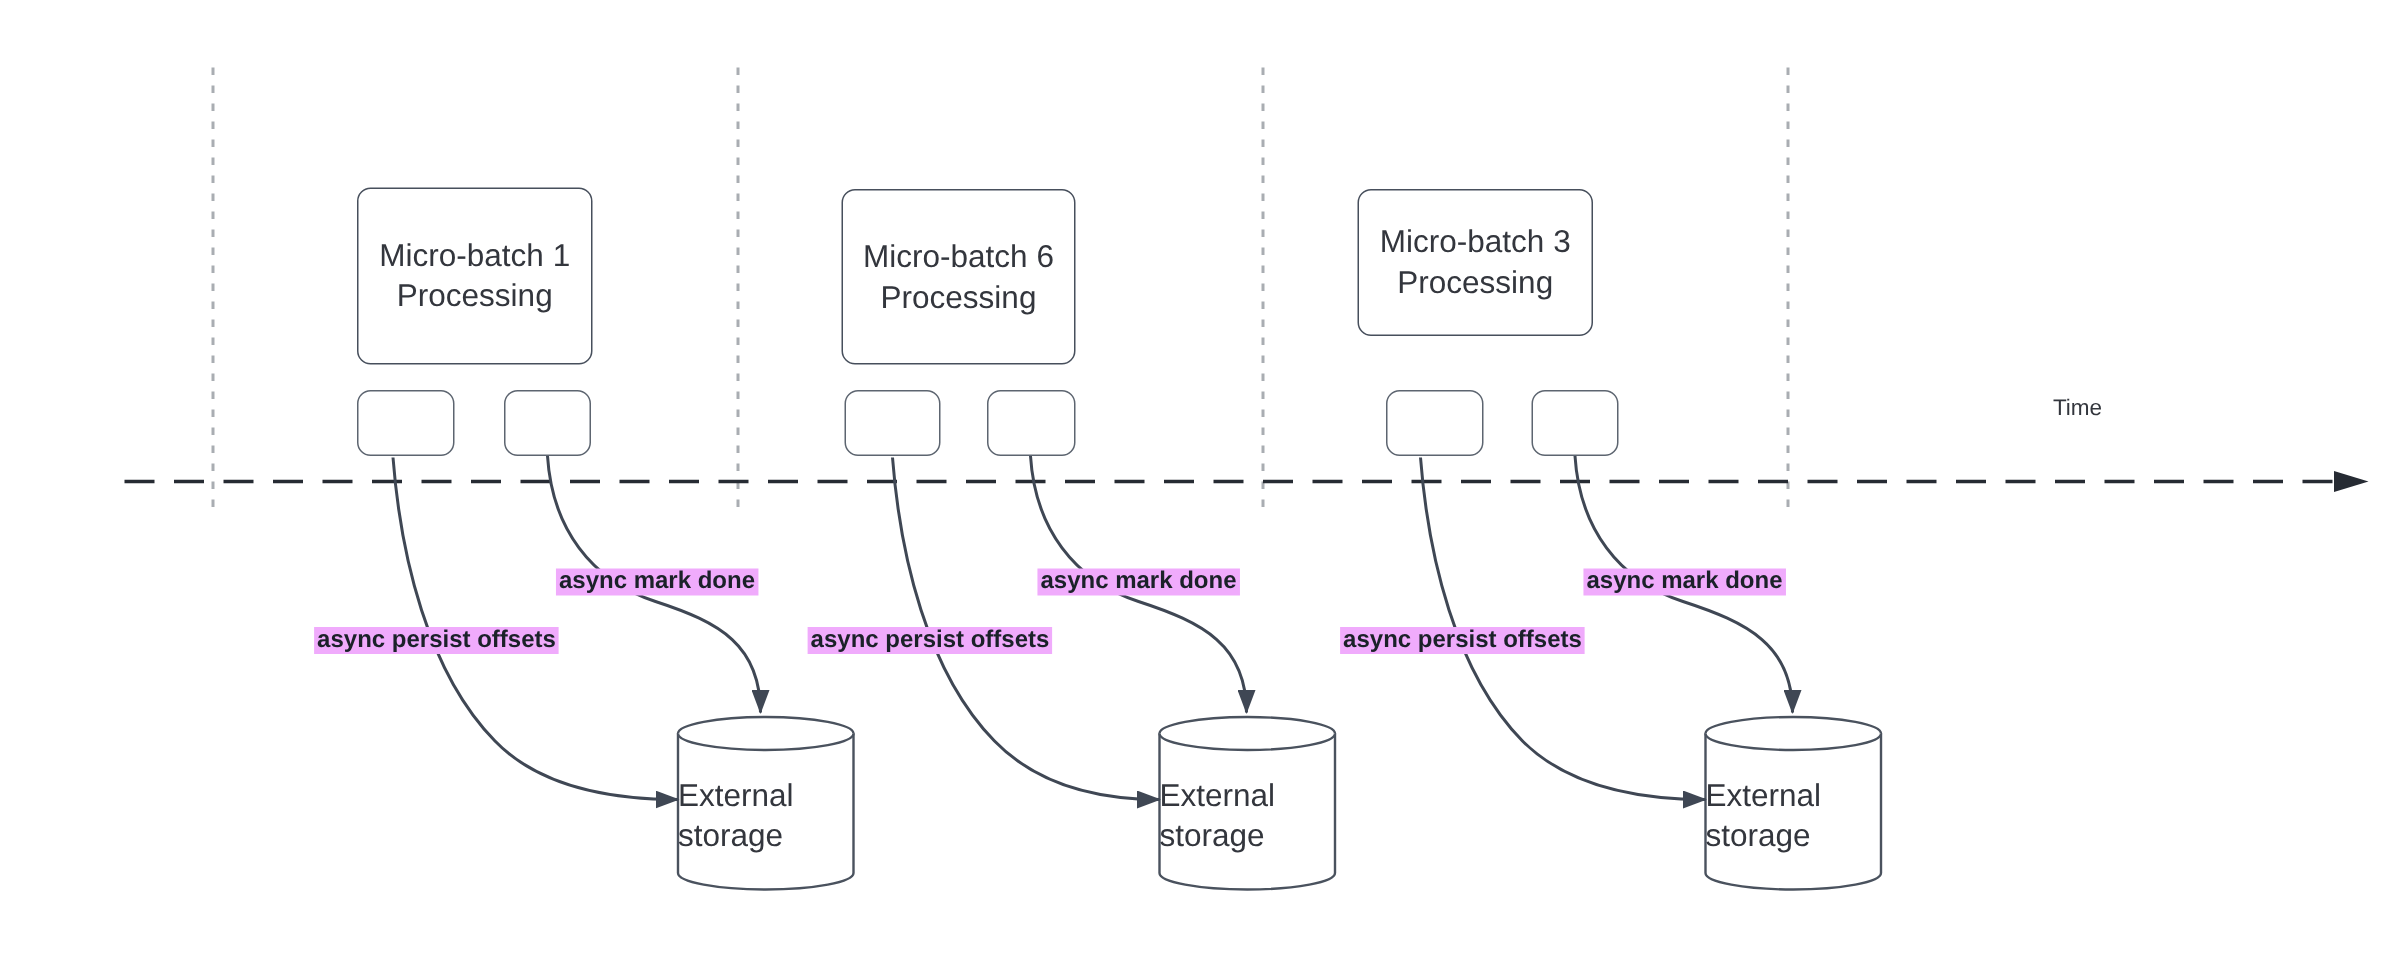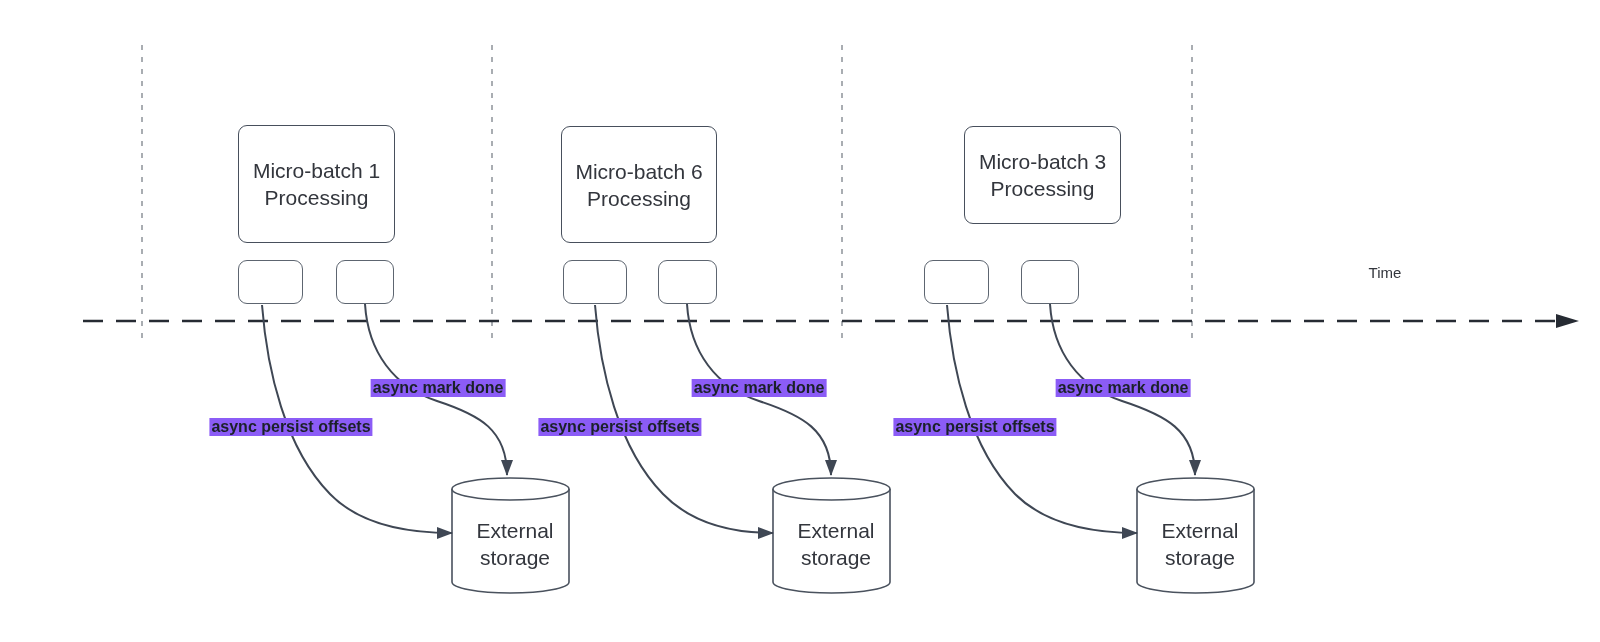--- a/index.html
+++ b/index.html
@@ -69,34 +69,34 @@
   .port-box {
     position: absolute;
     box-sizing: border-box;
     border: 1.6px solid var(--port-stroke, #5d6570);
     border-radius: 9px;
     background: #ffffff;
   }
   .storage-label {
     position: absolute;
     width: 126px;
-    text-align: center;
+    text-align: left;
     font-size: 21px;
     line-height: 27px;
     color: var(--text, #33363d);
   }
   .storage-label span { display: block; }
   .edge-label {
     position: absolute;
     transform: translate(-50%, -50%);
     white-space: nowrap;
     font-size: 16px;
     font-weight: bold;
     color: var(--label-text, #1b2129);
-    background: #8b5cf6;
+    background: #f0abfc;
     padding: 0 2px;
   }
   .time-label {
     position: absolute;
     transform: translate(-50%, -50%);
     font-size: 15px;
     color: var(--text, #33363d);
     white-space: nowrap;
   }
 </style>
@@ -167,21 +167,21 @@
   </div>
   <div class="port-box" style="left:563px; top:260px; width:64px; height:44px;"></div>
   <div class="port-box" style="left:658px; top:260px; width:59px; height:44px;"></div>
   <div class="edge-label" style="left:620px; top:427px;">async persist offsets</div>
   <div class="edge-label" style="left:759px; top:388px;">async mark done</div>
   <div class="storage-label" style="left:773px; top:517px;">
     <span>External</span>
     <span>storage</span>
   </div>
 
-  <div class="batch-box" style="left:964px; top:126px; width:157px; height:98px;justify-content:center;">
+  <div class="batch-box" style="left:905px; top:126px; width:157px; height:98px;justify-content:center;">
     <div>
       <span>Micro-batch 3</span>
       <span>Processing</span>
     </div>
   </div>
   <div class="port-box" style="left:924px; top:260px; width:65px; height:44px;"></div>
   <div class="port-box" style="left:1021px; top:260px; width:58px; height:44px;"></div>
   <div class="edge-label" style="left:975px; top:427px;">async persist offsets</div>
   <div class="edge-label" style="left:1123px; top:388px;">async mark done</div>
   <div class="storage-label" style="left:1137px; top:517px;">

